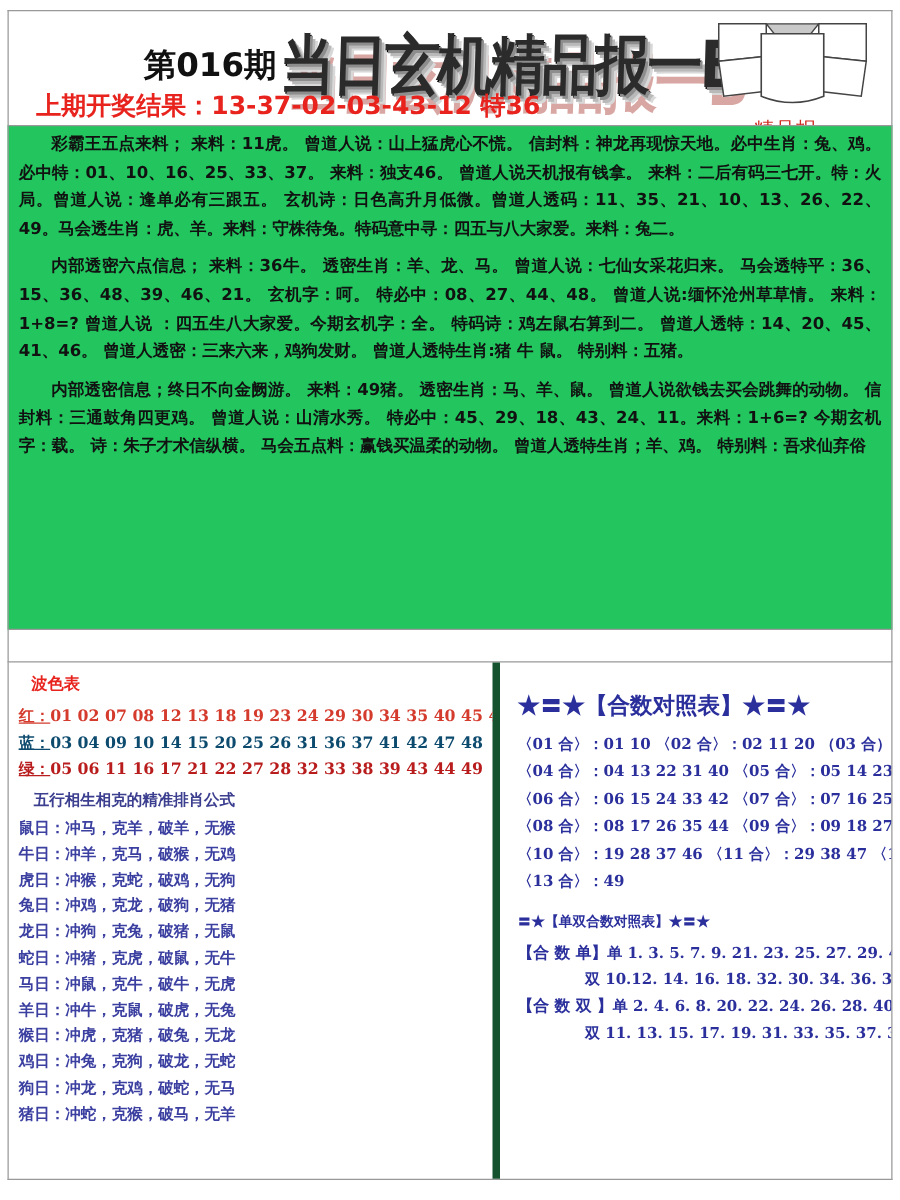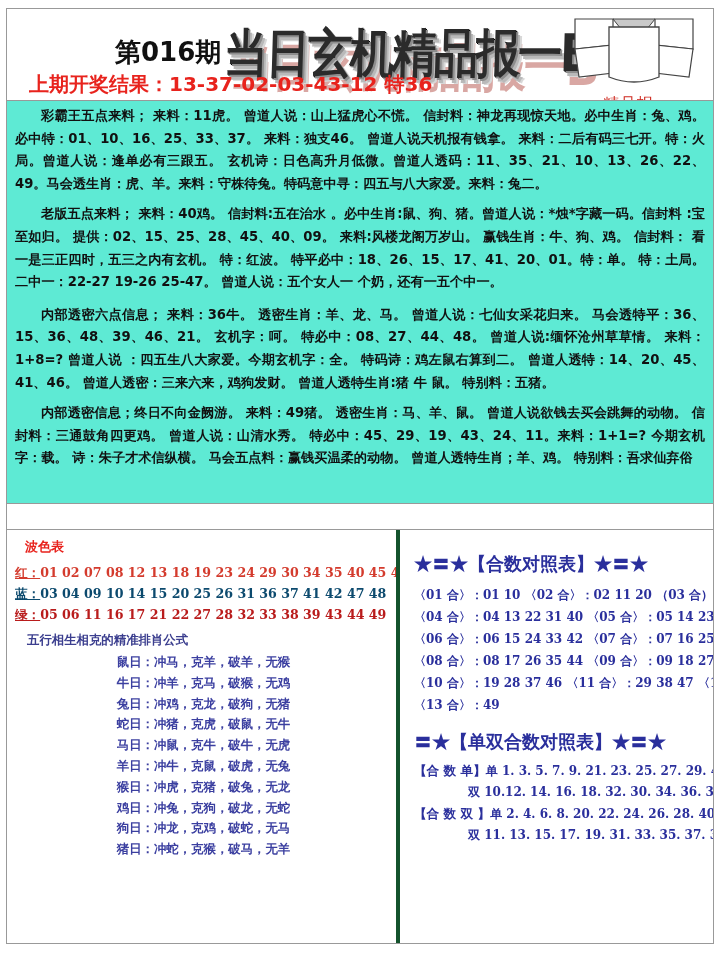--- a/index.html
+++ b/index.html
@@ -94,21 +94,21 @@
     margin-top:35px;
   }
   
   .body-box{
     border:1px solid #999;
     border-top:1px solid #999;
     box-sizing:border-box;
     padding:4px 8px 6px 8px;
     height:404px;
     overflow:hidden;
-    background:#5eead4;
+    background:#22c55e;
   }
   .para{
     font-size:13.2px;
     line-height:22.6px;
     color:#111;
     font-weight:bold;
     text-align:justify;
     text-align-last:left;
     letter-spacing:0px;
     margin:0 0 8px 0;
@@ -126,21 +126,21 @@
   .panels{
     display:flex;
     border:1px solid #999;
     border-top:none;
     box-sizing:border-box;
     height:414px;
   }
   .panel-left{
     width:393px;
     box-sizing:border-box;
-    border-right:4px solid #14532d;
+    border-right:6px solid #14532d;
     padding:6px 4px 4px 6px;
     overflow:hidden;
   }
   .panel-right{
     flex:1;
     box-sizing:border-box;
     padding:6px 6px 4px 10px;
     overflow:hidden;
   }
   .wave-title{
@@ -170,41 +170,40 @@
     font-family:"DejaVu Sans","Liberation Sans",sans-serif;
   }
   .formula-row{
     font-size:12.4px;
     line-height:20.8px;
     color:#3b3fa0;
     font-weight:bold;
     white-space:nowrap;
     margin-left:2px;
     font-family:"DejaVu Sans","Liberation Sans",sans-serif;
-    text-align:center;
   }
   .rt-title{
     font-size:18px;
     font-weight:bold;
     color:#2a2f9c;
     margin:16px 0 8px 4px;
     white-space:nowrap;
     font-family:"DejaVu Serif","Liberation Serif",serif;
   }
   .rt-row{
     font-size:12px;
     line-height:22px;
     color:#2a2f9c;
     font-weight:bold;
     white-space:nowrap;
     margin-left:4px;
     font-family:"DejaVu Serif","Liberation Serif",serif;
   }
   .rt-title2{
-    font-size:18px;
+    font-size:11px;
     font-weight:bold;
     color:#2a2f9c;
     margin:14px 0 6px 4px;
     white-space:nowrap;
     font-family:"DejaVu Serif","Liberation Serif",serif;
   }
   .od-row{
     font-size:12px;
     line-height:21px;
     color:#2a2f9c;
@@ -240,23 +239,22 @@
         <path d="M120,34 L82,30 L82,58 L116,62 Z" fill="#ffffff" stroke="#444" stroke-width="1.2"></path>
         <path d="M40,4 L48,14 L74,14 L82,4 Z" fill="#c9c9c9" stroke="#444" stroke-width="1"></path>
         <path d="M36,12 L86,12 L86,62 Q61,72 36,62 Z" fill="#ffffff" stroke="#444" stroke-width="1.3"></path>
       </svg>
       <div class="rlabel">精品报</div>
     </div>
   </div>
 
   <div class="body-box">
     <p class="para">彩霸王五点来料；  来料：11虎。  曾道人说：山上猛虎心不慌。  信封料：神龙再现惊天地。必中生肖：兔、鸡。  必中特：01、10、16、25、33、37。  来料：独支46。  曾道人说天机报有钱拿。  来料：二后有码三七开。特：火局。曾道人说：逢单必有三跟五。        玄机诗：日色高升月低微。曾道人透码：11、35、21、10、13、26、22、49。马会透生肖：虎、羊。来料：守株待兔。特码意中寻：四五与八大家爱。来料：兔二。</p>
-    <p class="para p2">老版五点来料；  来料：40鸡。  信封料:五在治水 。必中生肖:鼠、狗、猪。曾道人说：*烛*字藏一码。信封料 :宝至如归。  提供：02、15、25、28、45、40、09。  来料:风楼龙阁万岁山。  赢钱生肖：牛、狗、鸡。  信封料：  看一是三正四时，五三之内有玄机。  特：红波。        特平必中：18、26、15、17、41、20、01。特：单。  特：土局。  二中一：22-27 19-26 25-47。  曾道人说：五个女人一 个奶，还有一五个中一。</p>
     <p class="para">内部透密六点信息；  来料：36牛。      透密生肖：羊、龙、马。  曾道人说：七仙女采花归来。  马会透特平：36、15、36、48、39、46、21。        玄机字：呵。  特必中：08、27、44、48。  曾道人说:缅怀沧州草草情。  来料：1+8=?  曾道人说 ：四五生八大家爱。今期玄机字：全。        特码诗：鸡左鼠右算到二。  曾道人透特：14、20、45、41、46。  曾道人透密：三来六来，鸡狗发财。  曾道人透特生肖:猪 牛 鼠。  特别料：五猪。</p>
-    <p class="para">内部透密信息；终日不向金阙游。  来料：49猪。      透密生肖：马、羊、鼠。  曾道人说欲钱去买会跳舞的动物。  信封料：三通鼓角四更鸡。  曾道人说：山清水秀。      特必中：45、29、19、43、24、11。来料：1+1=?  今期玄机字：载。      诗：朱子才术信纵横。  马会五点料：赢钱买温柔的动物。  曾道人透特生肖；羊、鸡。  特别料：吾求仙弃俗</p>
+    <p class="para">内部透密信息；终日不向金阙游。  来料：49猪。      透密生肖：马、羊、鼠。  曾道人说欲钱去买会跳舞的动物。  信封料：三通鼓角四更鸡。  曾道人说：山清水秀。      特必中：45、29、18、43、24、11。来料：1+6=?  今期玄机字：载。      诗：朱子才术信纵横。  马会五点料：赢钱买温柔的动物。  曾道人透特生肖；羊、鸡。  特别料：吾求仙弃俗</p>
   </div>
 
   <div class="spacer-box"></div>
 
   <div class="panels">
 
     <div class="panel-left">
       <div class="wave-title">波色表</div>
 
       <div class="wave-row wr-red">
@@ -266,21 +264,23 @@
         <span class="wlbl">蓝：</span><span>03 04 09 10 14 15 20 25 26 31 36 37 41 42 47 48</span>
       </div>
       <div class="wave-row wr-green">
         <span class="wlbl">绿：</span><span>05 06 11 16 17 21 22 27 28 32 33 38 39 43 44 49</span>
       </div>
 
       <div class="formula-title">五行相生相克的精准排肖公式</div>
 
       <div class="formula-row">鼠日：冲马，克羊，破羊，无猴</div>
       <div class="formula-row">牛日：冲羊，克马，破猴，无鸡</div>
+      <div class="formula-row">虎日：冲猴，克蛇，破鸡，无狗</div>
       <div class="formula-row">兔日：冲鸡，克龙，破狗，无猪</div>
+      <div class="formula-row">龙日：冲狗，克兔，破猪，无鼠</div>
       <div class="formula-row">蛇日：冲猪，克虎，破鼠，无牛</div>
       <div class="formula-row">马日：冲鼠，克牛，破牛，无虎</div>
       <div class="formula-row">羊日：冲牛，克鼠，破虎，无兔</div>
       <div class="formula-row">猴日：冲虎，克猪，破兔，无龙</div>
       <div class="formula-row">鸡日：冲兔，克狗，破龙，无蛇</div>
       <div class="formula-row">狗日：冲龙，克鸡，破蛇，无马</div>
       <div class="formula-row">猪日：冲蛇，克猴，破马，无羊</div>
     </div>
 
     <div class="panel-right">

